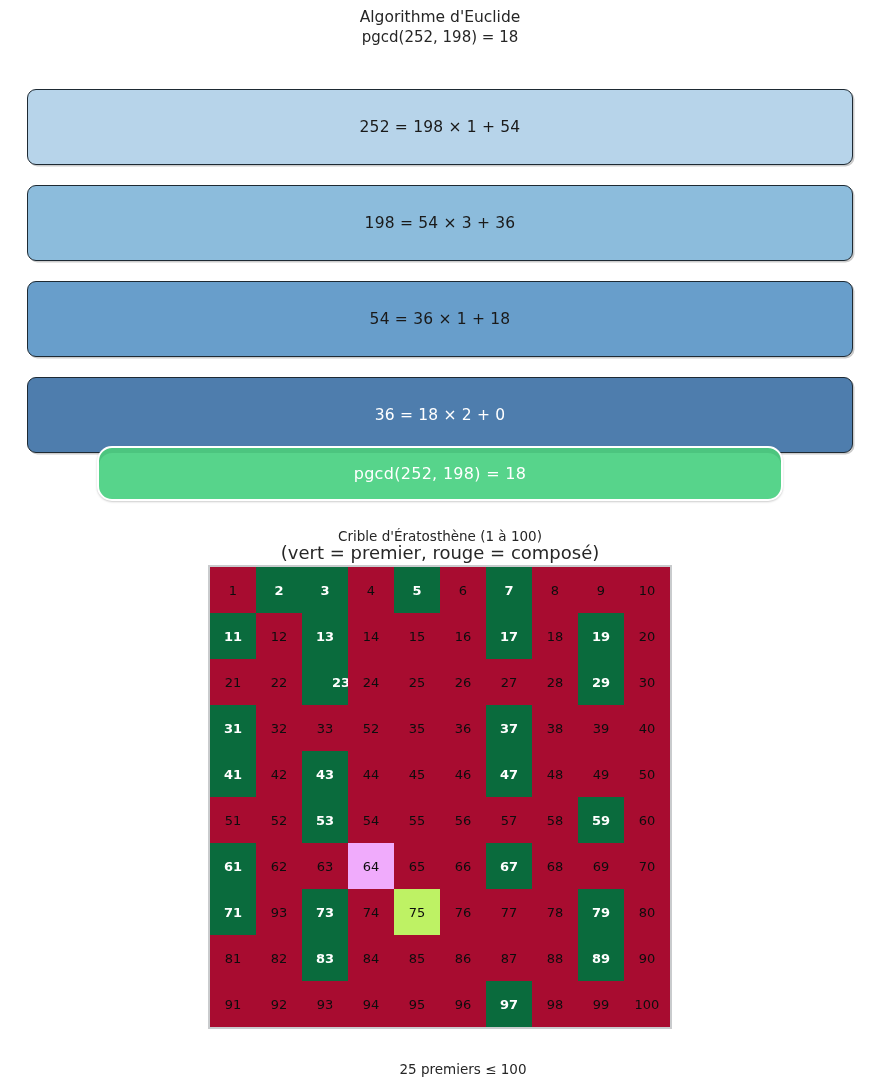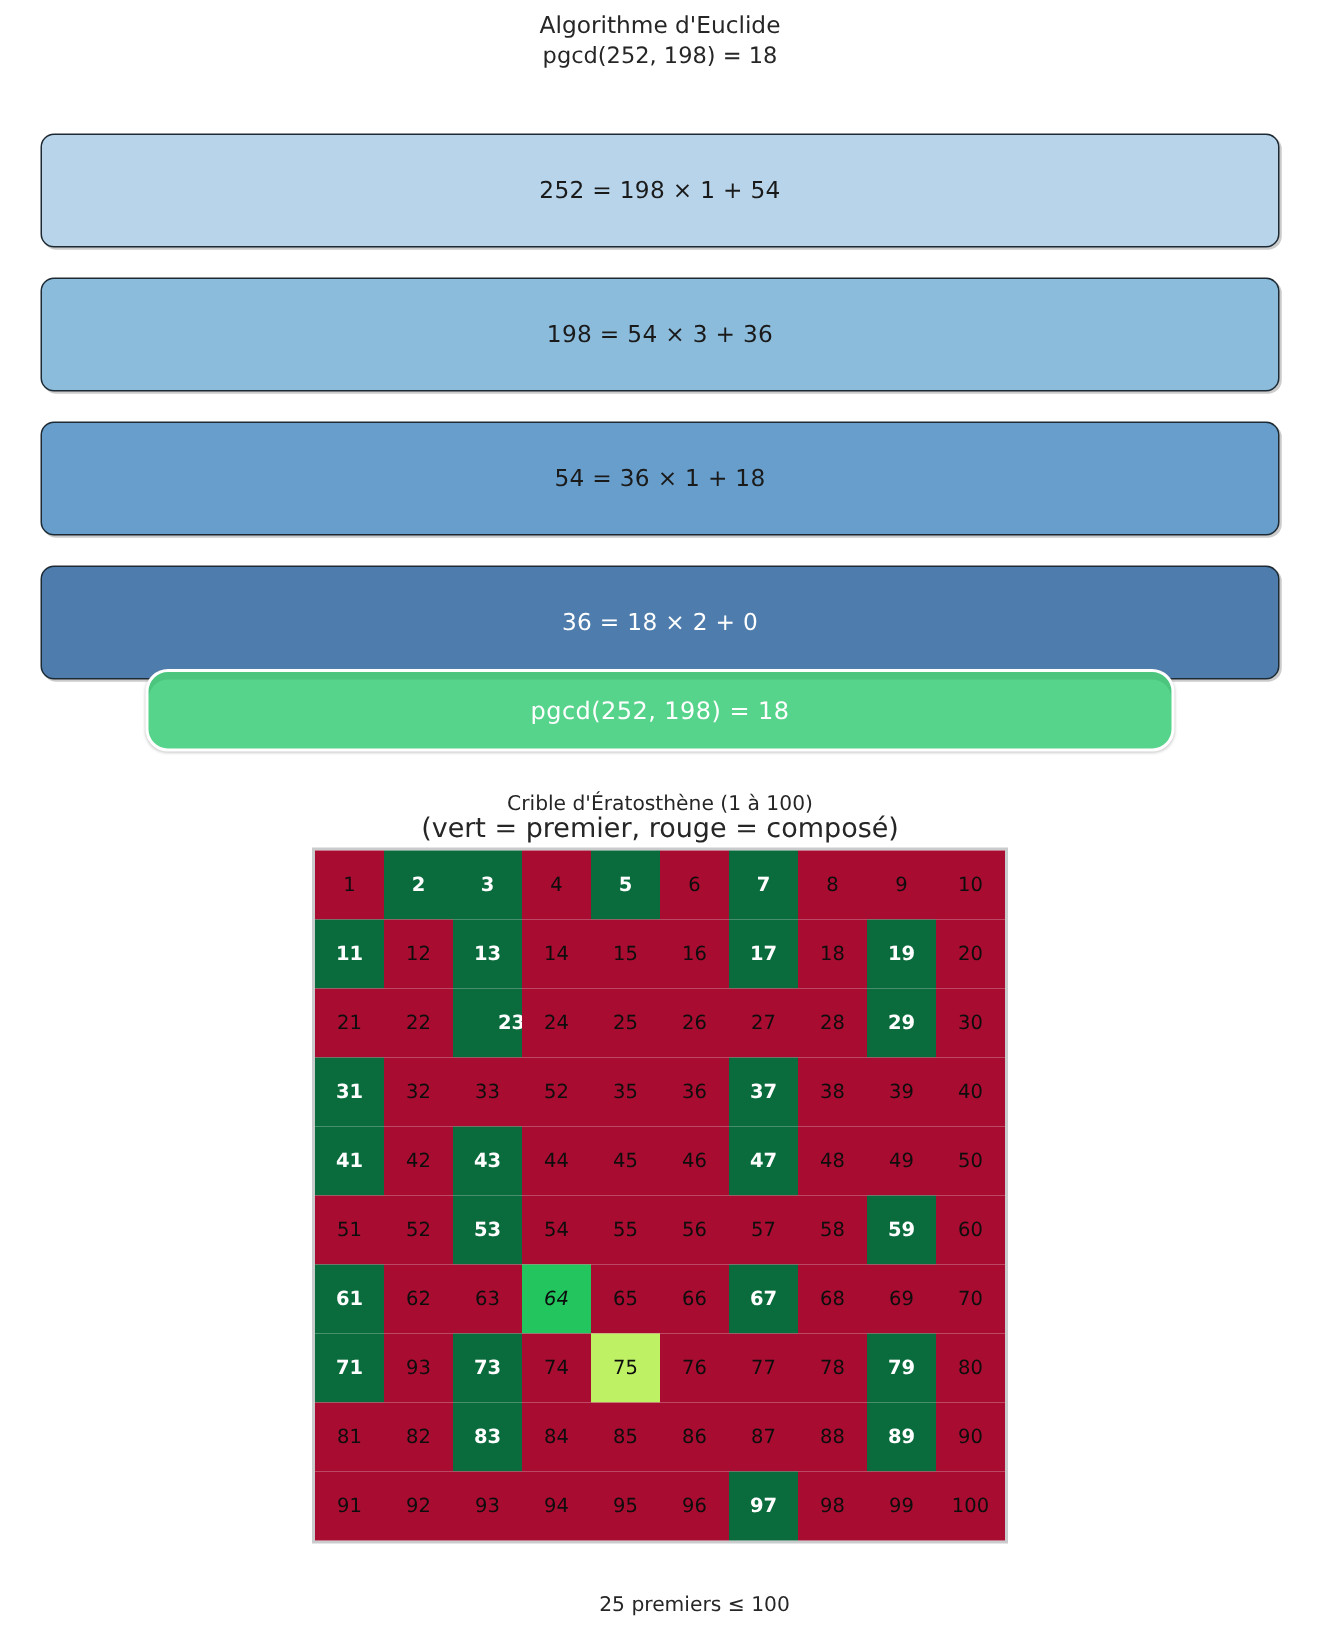--- a/index.html
+++ b/index.html
@@ -128,21 +128,21 @@
       <div class="cell" style="background: rgb(168, 12, 48); color: rgb(13, 13, 13); text-align: center;">54</div>
       <div class="cell" style="background: rgb(168, 12, 48); color: rgb(13, 13, 13);">55</div>
       <div class="cell" style="background: rgb(168, 12, 48); color: rgb(13, 13, 13);">56</div>
       <div class="cell" style="background: rgb(168, 12, 48); color: rgb(13, 13, 13);">57</div>
       <div class="cell" style="background: rgb(168, 12, 48); color: rgb(13, 13, 13);">58</div>
       <div class="cell prime" style="background: rgb(10, 107, 61); color: rgb(255, 255, 255);">59</div>
       <div class="cell" style="background: rgb(168, 12, 48); color: rgb(13, 13, 13);">60</div>
       <div class="cell prime" style="background: rgb(10, 107, 61); color: rgb(255, 255, 255);">61</div>
       <div class="cell" style="background: rgb(168, 12, 48); color: rgb(13, 13, 13);">62</div>
       <div class="cell" style="background: rgb(168, 12, 48); color: rgb(13, 13, 13);">63</div>
-      <div class="cell" style="background: #22c55e; color: rgb(13, 13, 13); font-style: italic;">64</div>
+      <div class="cell" style="background: #f0abfc; color: rgb(13, 13, 13);">64</div>
       <div class="cell" style="background: rgb(168, 12, 48); color: rgb(13, 13, 13);">65</div>
       <div class="cell" style="background: rgb(168, 12, 48); color: rgb(13, 13, 13);">66</div>
       <div class="cell prime" style="background: rgb(10, 107, 61); color: rgb(255, 255, 255);">67</div>
       <div class="cell" style="background: rgb(168, 12, 48); color: rgb(13, 13, 13);">68</div>
       <div class="cell" style="background: rgb(168, 12, 48); color: rgb(13, 13, 13);">69</div>
       <div class="cell" style="background: rgb(168, 12, 48); color: rgb(13, 13, 13);">70</div>
       <div class="cell prime" style="background: rgb(10, 107, 61); color: rgb(255, 255, 255);">71</div>
       <div class="cell" style="background: rgb(168, 12, 48); color: rgb(13, 13, 13);">93</div>
       <div class="cell prime" style="background: rgb(10, 107, 61); color: rgb(255, 255, 255);">73</div>
       <div class="cell" style="background: rgb(168, 12, 48); color: rgb(13, 13, 13);">74</div>

